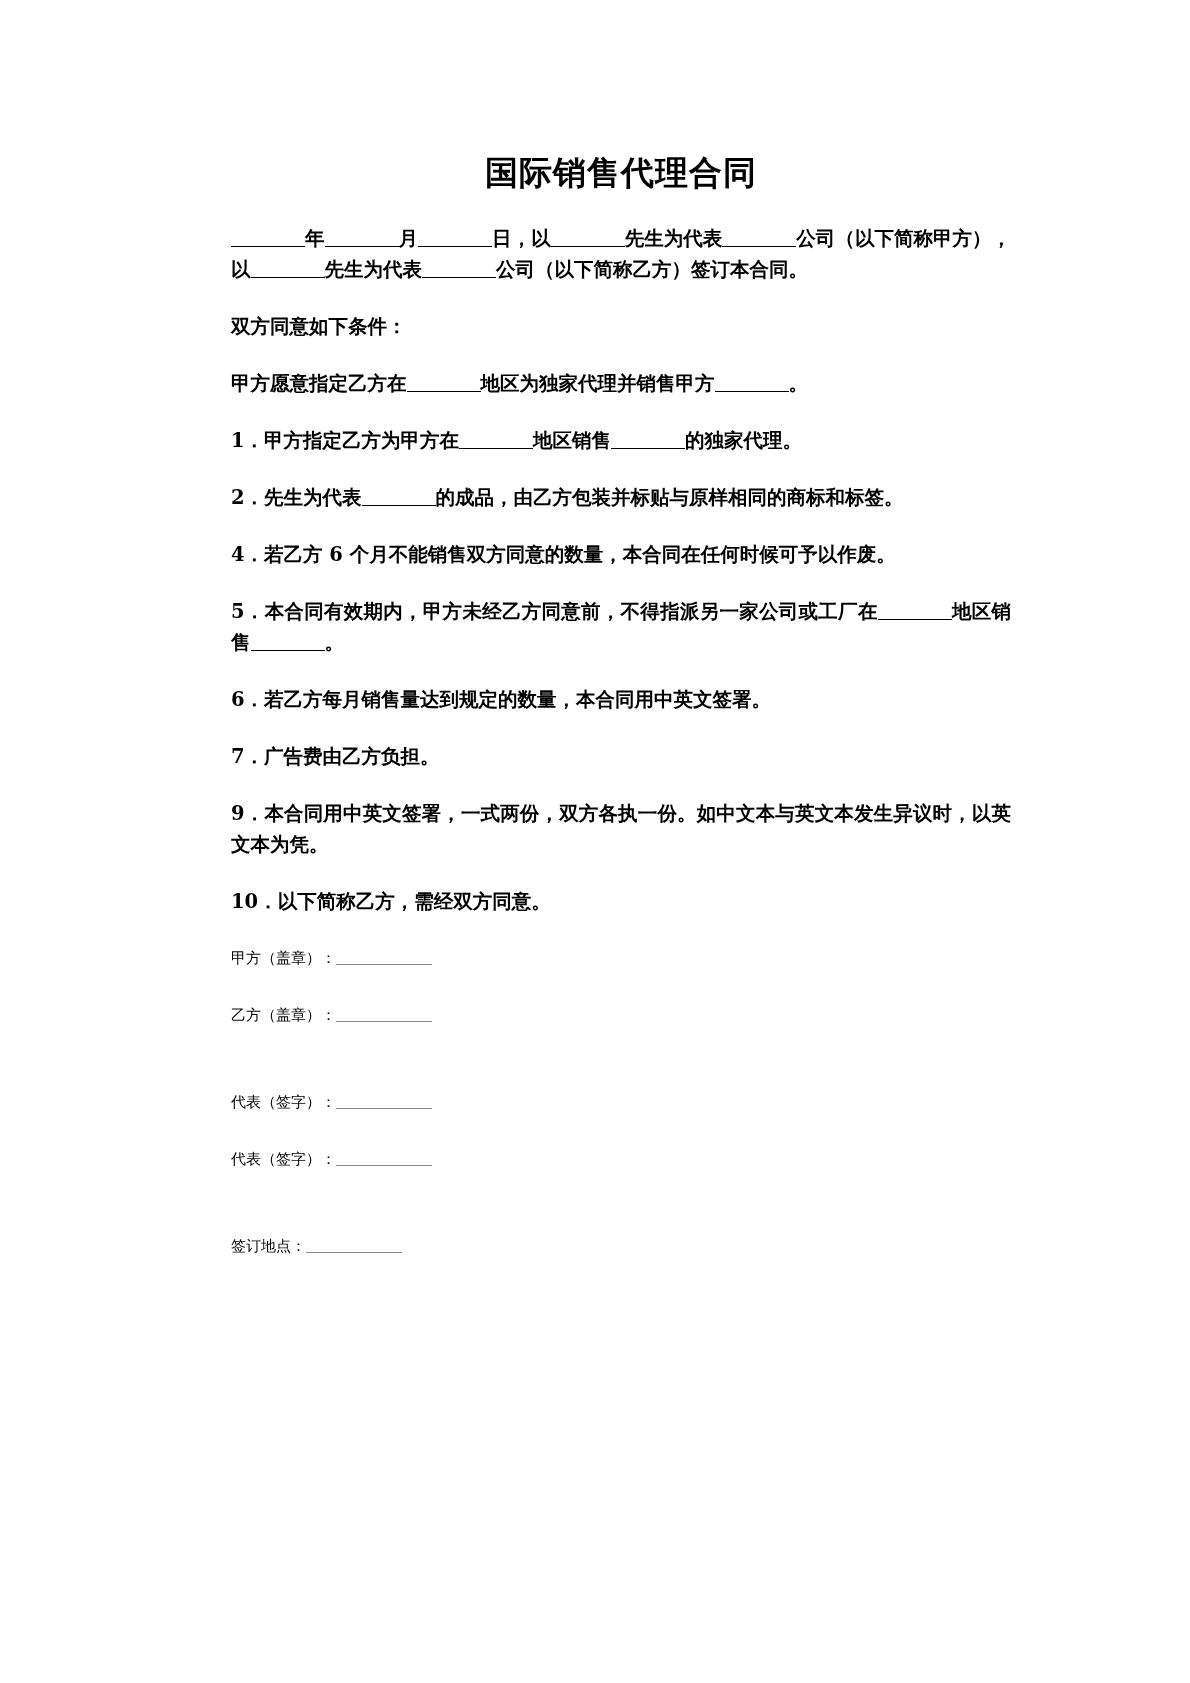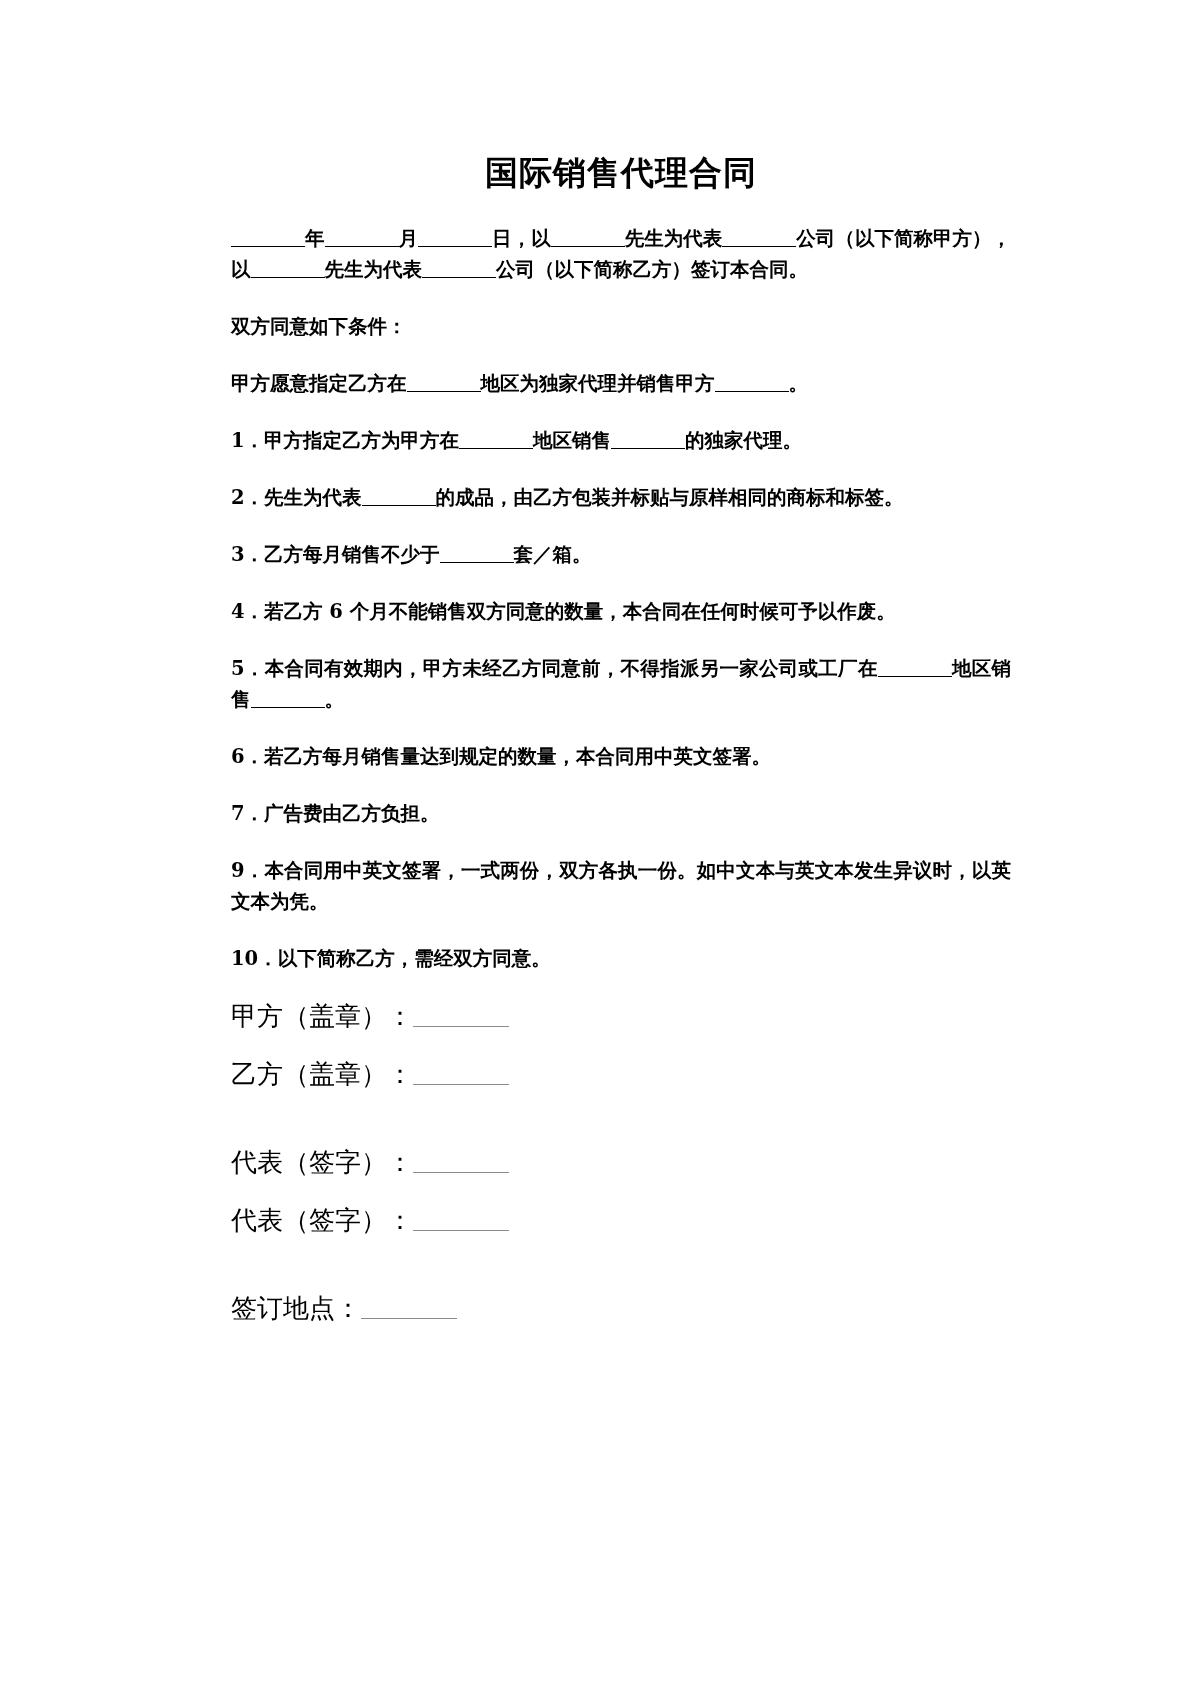--- a/index.html
+++ b/index.html
@@ -60,21 +60,21 @@
     vertical-align: -2px;
   }
   .fill-grey {
     display: inline-block;
     border-bottom: 1px solid #8a8a8a;
     min-width: 96px;
     height: 1em;
     vertical-align: -2px;
   }
   .sig-line {
-    font-size: 26px;
+    font-size: 15px;
     line-height: 31px;
     margin: 0;
     white-space: nowrap;
   }
 </style>
 </head>
 <body>
 
 <div class="page">
   <div class="content">
@@ -96,23 +96,20 @@
     </div>
 
     <div class="block">
       <p class="para"><span>1．</span><span>甲方指定乙方为甲方在</span><span class="fill"></span><span>地区销售</span><span class="fill"></span><span>的独家代理。</span></p>
     </div>
 
     <div class="block">
       <p class="para"><span>2．</span><span>先生为代表</span><span class="fill"></span><span>的成品，由乙方包装并标贴与原样相同的商标和标签。</span></p>
     </div>
 
-    <div class="block">
-      <p class="para"><span>3．</span><span>乙方每月销售不少于</span><span class="fill"></span><span>套／箱。</span></p>
-    </div>
 
     <div class="block">
       <p class="para"><span>4．</span><span>若乙方 6 个月不能销售双方同意的数量，本合同在任何时候可予以作废。</span></p>
     </div>
 
     <div class="block">
       <p class="para"><span>5．</span><span>本合同有效期内，甲方未经乙方同意前，不得指派另一家公司或工厂在</span><span class="fill"></span><span>地区销售</span><span class="fill"></span><span>。</span></p>
     </div>
 
     <div class="block">

